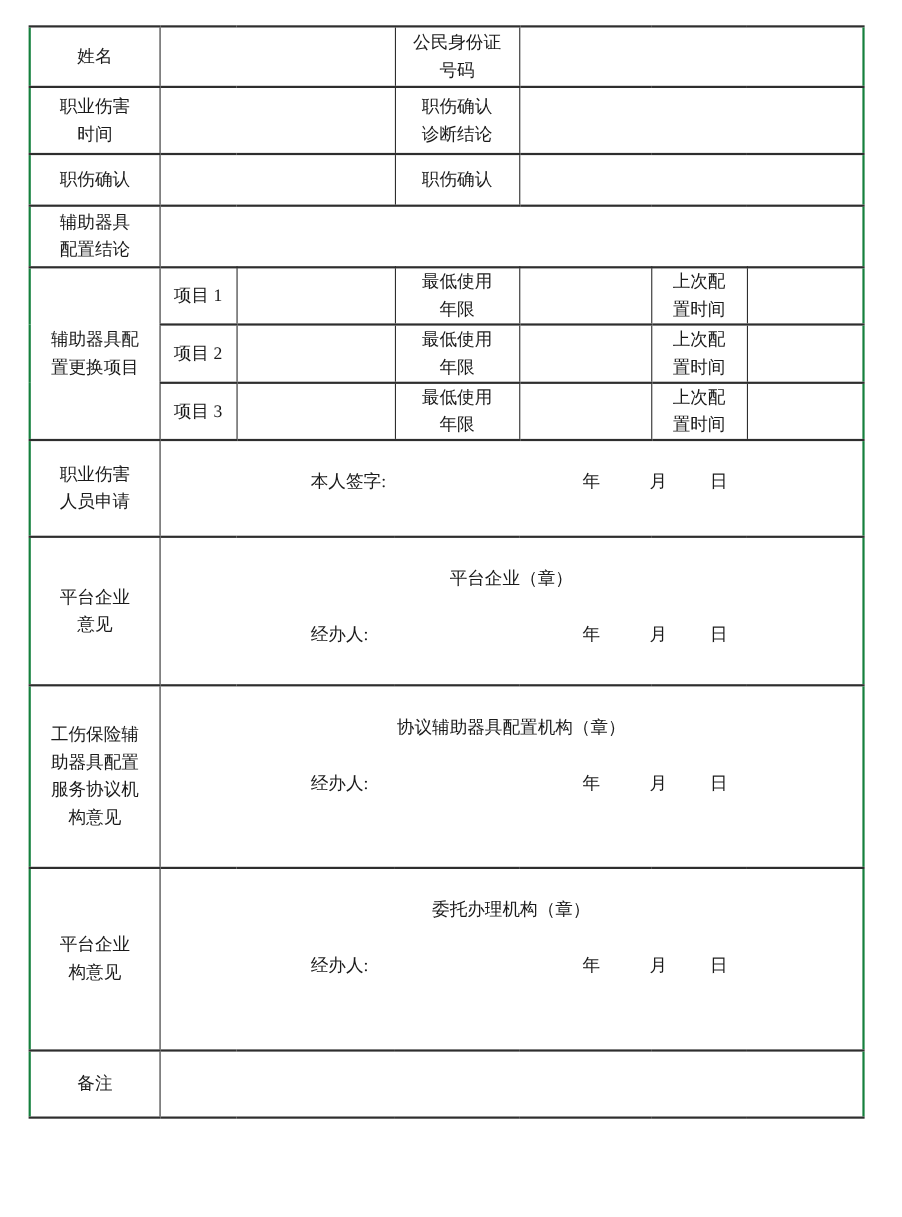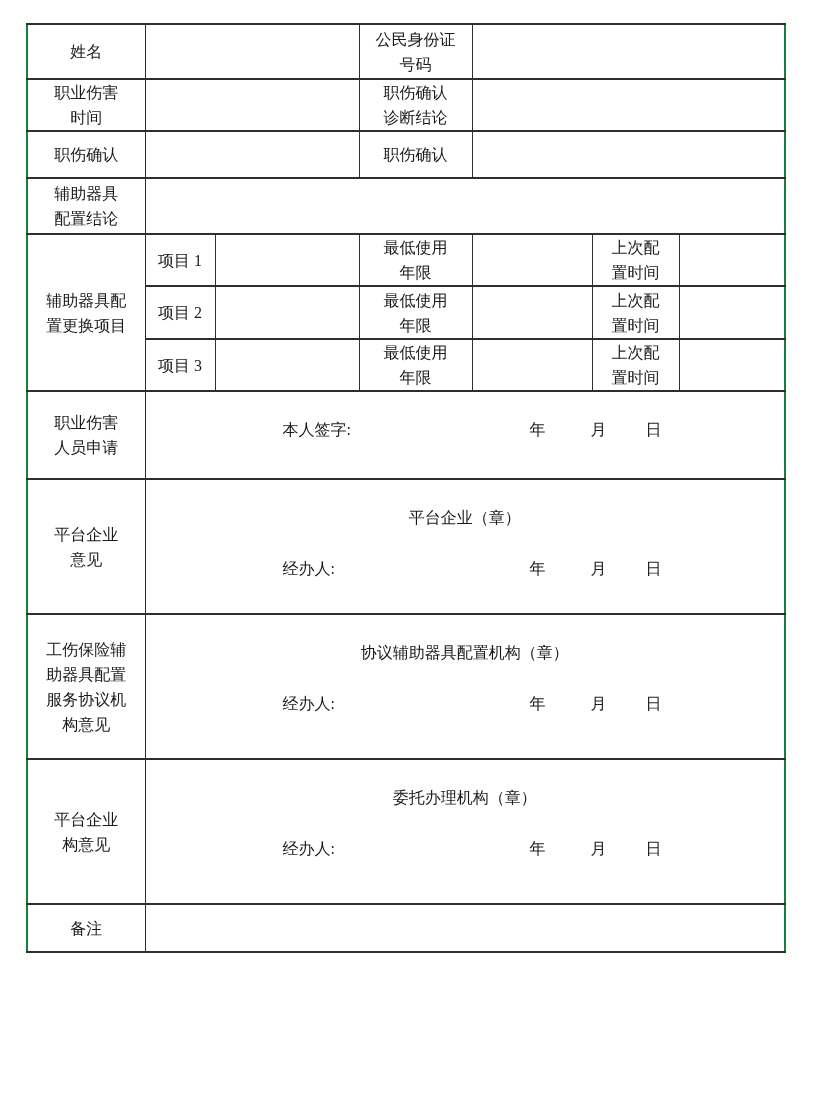--- a/index.html
+++ b/index.html
@@ -38,35 +38,35 @@
     font-size: 16px;
     line-height: 25px;
     vertical-align: middle;
     white-space: pre-line;
     overflow: hidden;
   }
   td.lbl { text-align: center; }
   td.blank { }
   
   tr.h55  td { height: 55px; }
-  tr.h52  td { height: 48px; }
+  tr.h52  td { height: 61px; }
   tr.h47  td { height: 47px; }
   tr.h56  td { height: 56px; }
   tr.h51  td { height: 51px; }
   tr.h53  td { height: 53px; }
   tr.h50  td { height: 50px; }
   tr.h77  td { height: 77px; }
   tr.h130 td { height: 130px; }
   tr.h162 td { height: 130px; }
   tr.h140 td { height: 140px; }
   
   td.content { vertical-align: bottom; text-align: left; }
   td.pb10 { padding-bottom: 10px; }
   td.pb6  { padding-bottom: 6px; }
-  td.pb28 { padding-bottom: 16px; }
+  td.pb28 { padding-bottom: 37px; }
   .stamp-line {
     text-align: center;
     line-height: 26px;
   }
   .sig-line {
     position: relative;
     height: 26px;
     line-height: 26px;
   }
   .sig-line span { position: absolute; top: 0; white-space: nowrap; }

